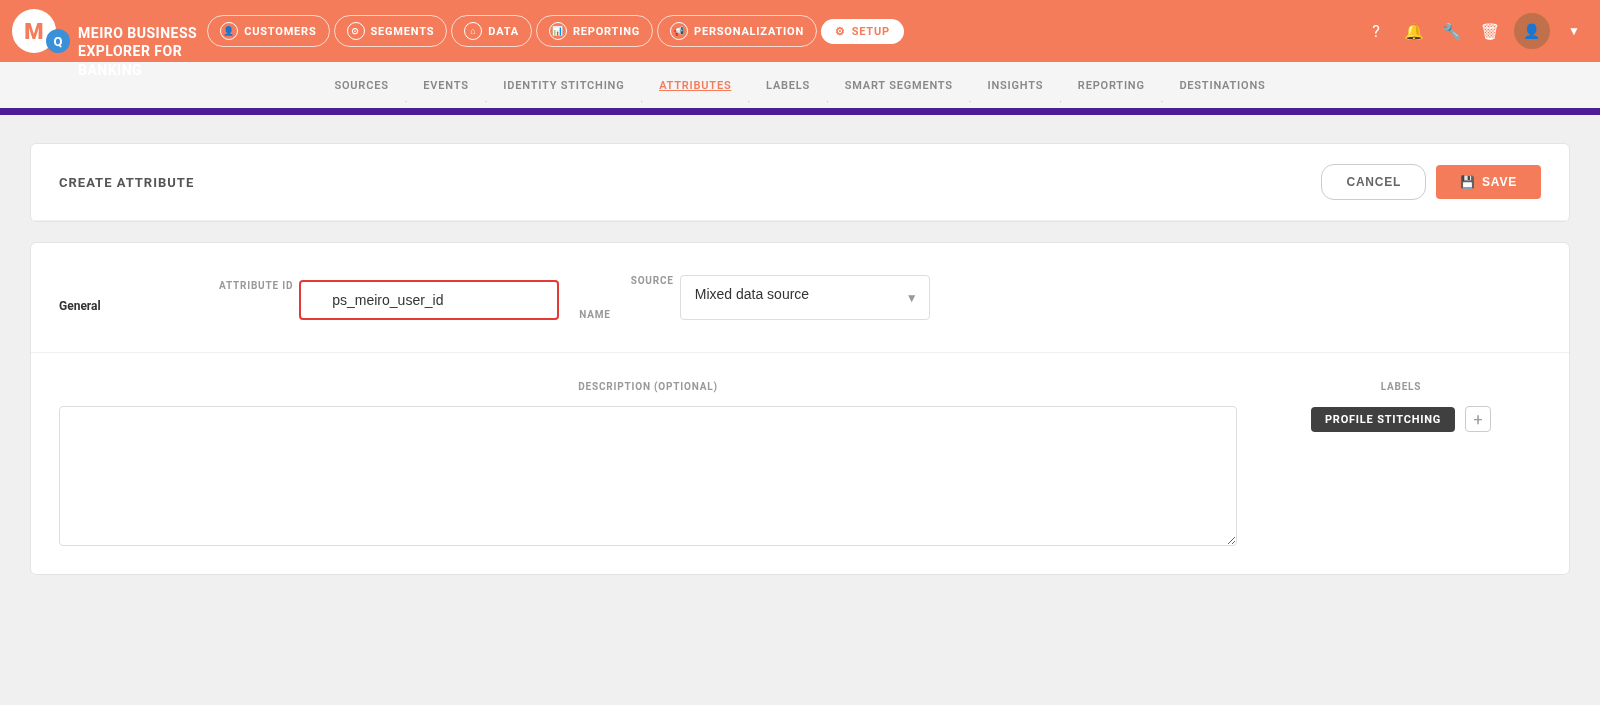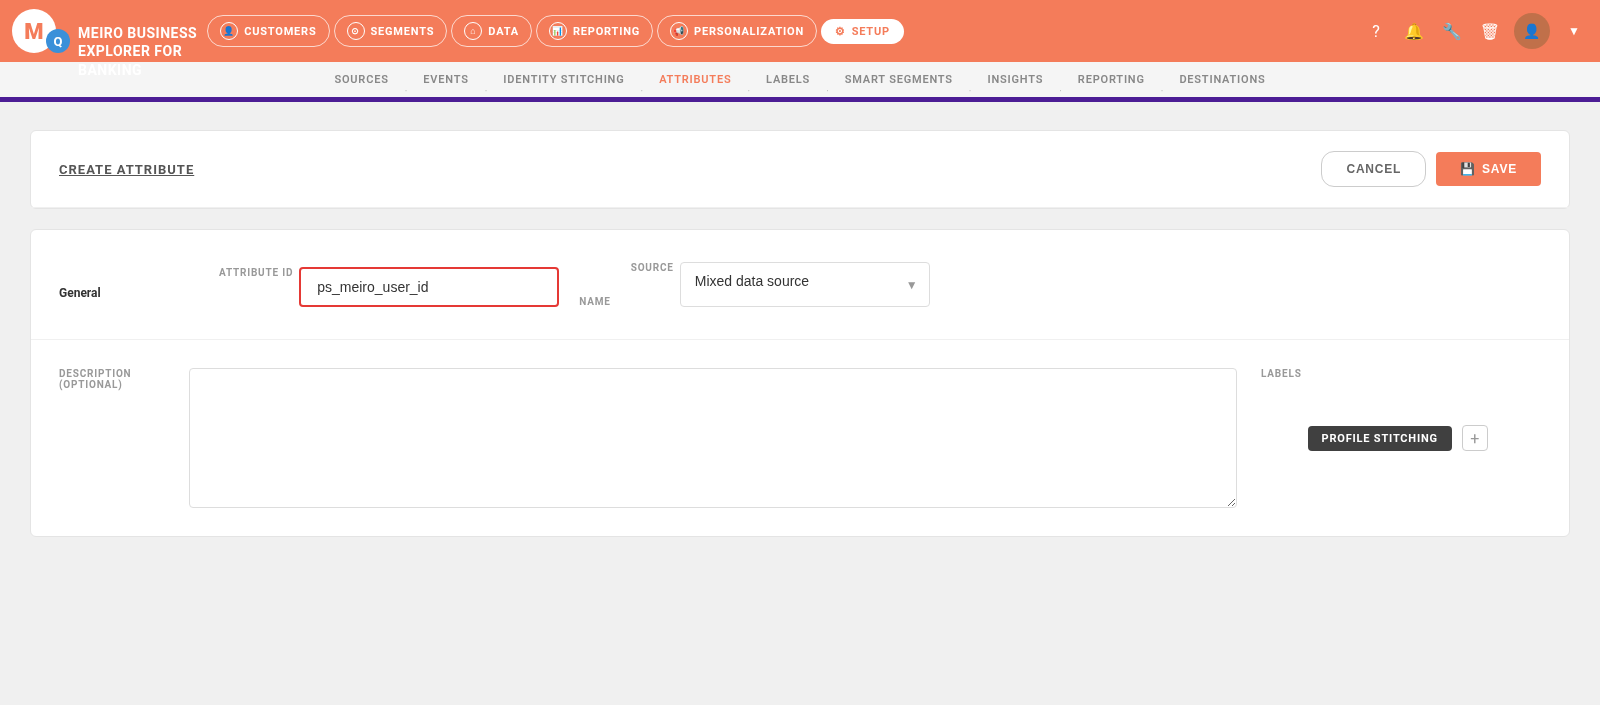--- a/index.html
+++ b/index.html
@@ -124,41 +124,42 @@
       font-size: 11px;
       font-weight: 700;
       letter-spacing: 0.8px;
       text-transform: uppercase;
       cursor: pointer;
     }
 
     
     .sub-nav {
       background: #f5f5f5;
-      height: 40px;
+      height: 53px;
       display: flex;
       align-items: flex-end;
       justify-content: center;
       gap: 0;
-      border-bottom: 5px solid #4c1d95;
+      border-bottom: 7px solid #4c1d95;
     }
     .sub-nav-item {
       font-size: 11px;
       font-weight: 600;
       letter-spacing: 0.8px;
       text-transform: uppercase;
       color: #888;
       padding: 0 14px;
       cursor: pointer;
       height: 100%;
       display: flex;
       align-items: center;
     }
     .sub-nav-item.active {
       color: #f47c5a;
+      text-decoration: underline;
     }
     .sub-nav-dot {
       color: #bbb;
       font-size: 10px;
       padding: 0 2px;
     }
 
     
     .main-content {
       padding: 28px 30px;
@@ -179,21 +180,20 @@
       justify-content: space-between;
       padding: 20px 28px;
       border-bottom: 1px solid #f0f0f0;
     }
     .card-header-title {
       font-size: 13px;
       font-weight: 700;
       letter-spacing: 1px;
       text-transform: uppercase;
       color: #555;
-      text-decoration: underline;
     }
     .header-actions {
       display: flex;
       gap: 10px;
       align-items: center;
     }
     .btn-cancel {
       padding: 10px 24px;
       border: 1.5px solid #ccc;
       border-radius: 13px;
@@ -256,21 +256,21 @@
     .field-label {
       font-size: 10px;
       font-weight: 700;
       letter-spacing: 0.8px;
       text-transform: uppercase;
       color: #999;
     }
     .field-input {
       border: 1.5px solid #ddd;
       border-radius: 4px;
-      padding: 10px 16px;
+      padding: 10px 31px;
       font-size: 14px;
       color: #333;
       outline: none;
       min-width: 220px;
     }
     .field-input.error {
       border: 2px solid #e53935;
     }
     .field-select-wrapper {
       position: relative;
@@ -306,23 +306,24 @@
       gap: 0;
       border-top: 1px solid #f0f0f0;
     }
     .desc-fields {
       display: flex;
       gap: 24px;
       flex: 1;
     }
     .desc-group {
       display: flex;
-      flex-direction: row;
-      gap: 6px;
+      flex-direction: column;
+      gap: 14px;
       flex: 1;
+      align-items: center;
     }
     .field-textarea {
       border: 1.5px solid #ddd;
       border-radius: 4px;
       padding: 12px 14px;
       font-size: 14px;
       color: #333;
       outline: none;
       resize: vertical;
       min-height: 140px;

